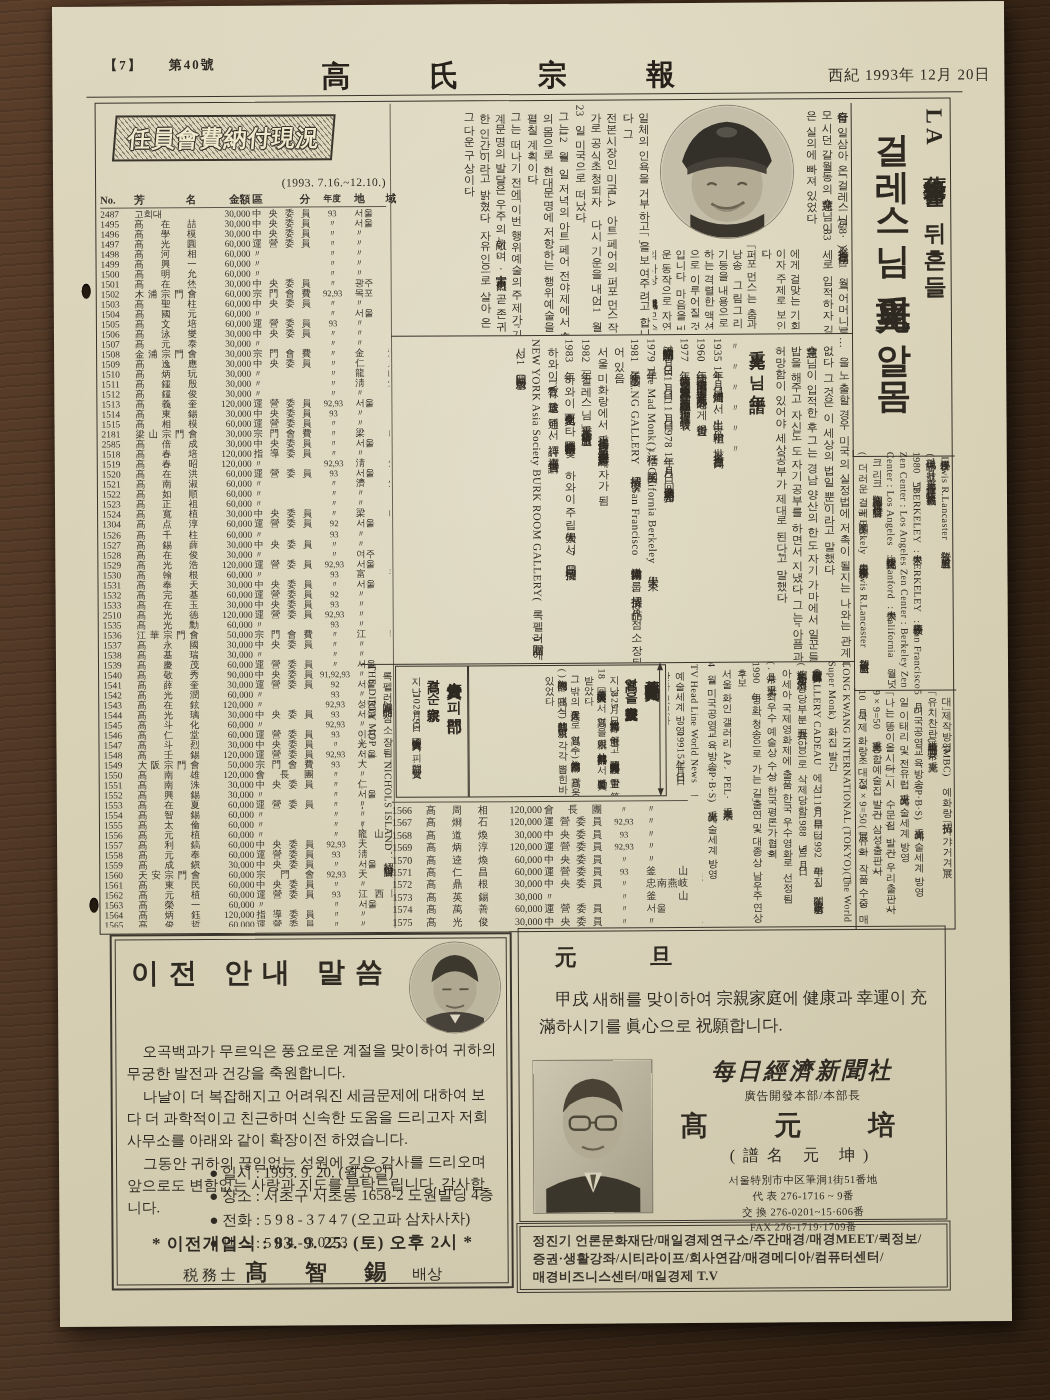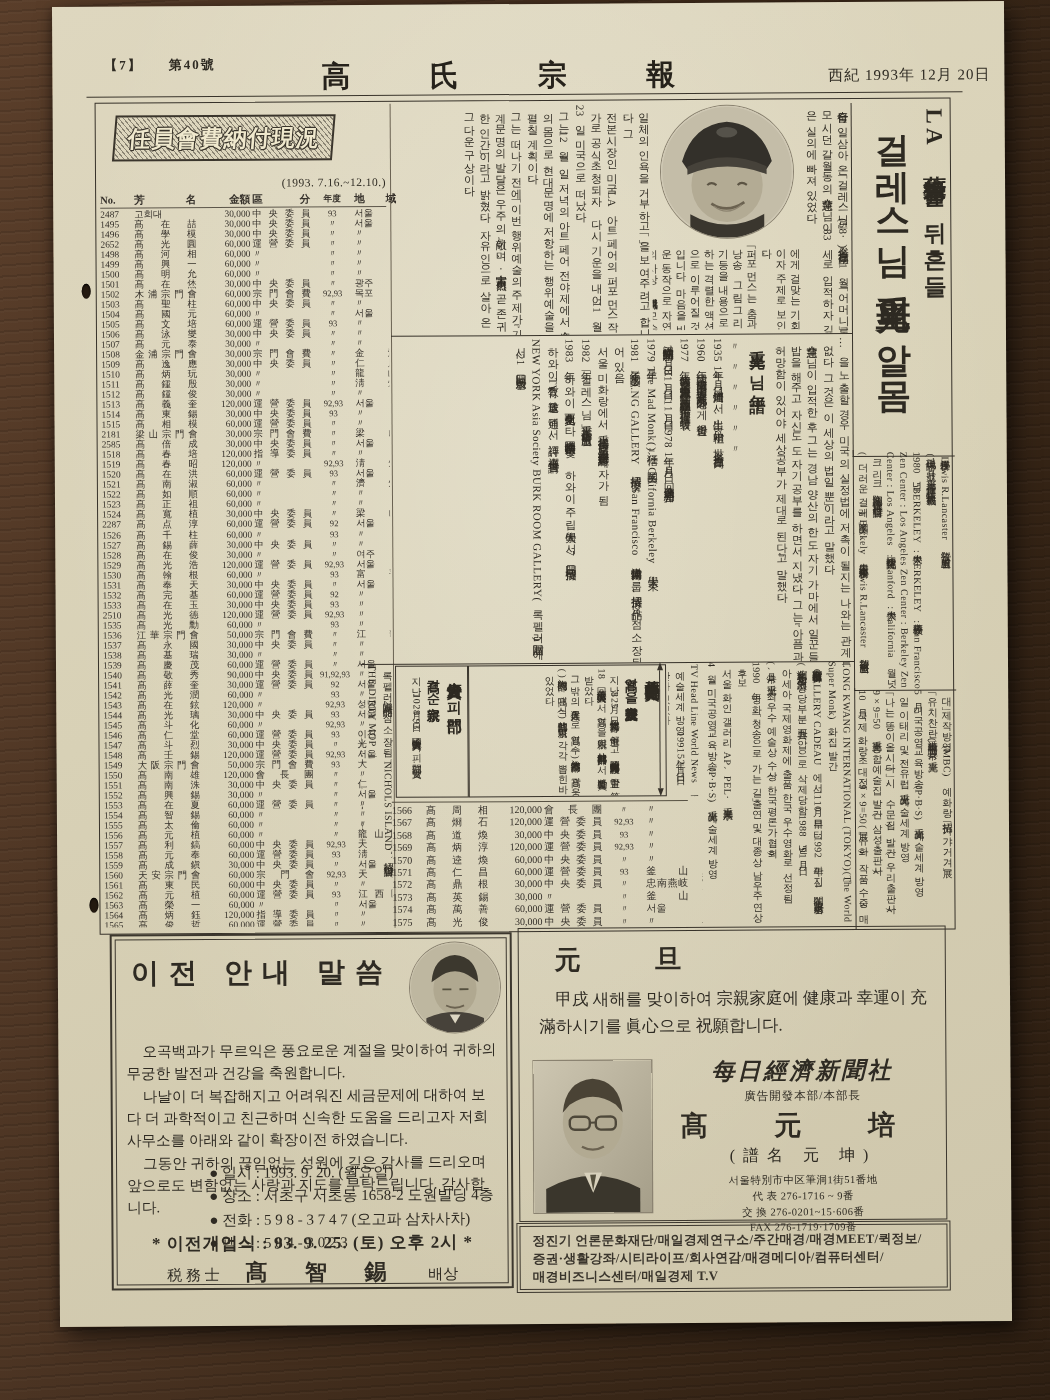--- a/index.html
+++ b/index.html
@@ -96,24 +96,24 @@
   .notice{position:absolute;left:52px;top:928px;width:402px;height:356px;border:2px solid #3c372e;box-sizing:border-box;}
   .notice-inner{position:absolute;inset:3px;border:1px solid #3c372e;}
   .notice-title{position:absolute;left:0;width:300px;top:18px;text-align:center;font-size:28px;font-weight:900;letter-spacing:10px;}
   .n-photo{position:absolute;right:10px;top:8px;width:90px;height:90px;border-radius:50%;overflow:hidden;box-shadow:0 0 0 1px #8a8270;}
   .n-body{position:absolute;left:14px;right:12px;top:104px;font-size:14.6px;line-height:1.53;}
   .n-body p{margin:0;text-indent:1.1em;}
   .n-bullets{position:absolute;left:96px;top:226px;font-size:15px;line-height:1.55;}
   .n-bullets div{white-space:nowrap;}
   .n-star{position:absolute;left:0;right:0;top:296px;text-align:center;font-size:17px;font-weight:bold;letter-spacing:1px;}
   .n-sign{position:absolute;left:0;right:0;top:322px;text-align:center;font-size:15px;}
-  .n-sign b{font-size:22px;letter-spacing:16px;margin:0 22px;}
+  .n-sign b{font-size:22px;letter-spacing:16px;margin:0 6px;}
 
   .greet{position:absolute;left:460px;top:924px;width:428px;height:294px;border:1.6px solid #3c372e;box-sizing:border-box;}
-  .g-title{position:absolute;left:36px;top:14px;font-size:26px;font-weight:900;letter-spacing:34px;}
+  .g-title{position:absolute;left:36px;top:14px;font-size:22px;font-weight:900;letter-spacing:34px;}
   .g-body{position:absolute;left:20px;right:14px;top:58px;font-size:16.5px;line-height:1.62;}
   .g-body p{margin:0;text-indent:1em;}
   .g-photo{position:absolute;left:14px;bottom:8px;width:118px;height:152px;overflow:hidden;box-shadow:0 0 0 1px #8a8270;}
   .g-company{position:absolute;left:150px;right:10px;top:128px;text-align:center;}
   .g-comp-name{font-size:23px;font-weight:900;letter-spacing:3px;font-style:italic;}
   .g-dept{font-size:11.5px;margin-top:2px;letter-spacing:1px;}
   .g-name{font-size:27px;font-weight:bold;letter-spacing:30px;margin-top:4px;}
   .g-pen{font-size:16px;letter-spacing:8px;margin-top:2px;}
   .g-addr{margin-top:6px;font-size:10.5px;line-height:1.5;letter-spacing:.5px;text-align:center;}
 
@@ -170,21 +170,21 @@
           </div>
           <div class="trow">
             <span class="c c0">1496</span>
             <span class="c c1">髙學模</span>
             <span class="c c2">30,000</span>
             <span class="c c3">中央委員</span>
             <span class="c c4">〃</span>
             <span class="c c5">〃</span>
           </div>
           <div class="trow">
-            <span class="c c0">2652</span>
+            <span class="c c0">1497</span>
             <span class="c c1">髙光圓</span>
             <span class="c c2">60,000</span>
             <span class="c c3">運營委員</span>
             <span class="c c4">〃</span>
             <span class="c c5">〃</span>
           </div>
           <div class="trow">
             <span class="c c0">1498</span>
             <span class="c c1">髙河相</span>
             <span class="c c2">60,000</span>
@@ -394,21 +394,21 @@
           </div>
           <div class="trow">
             <span class="c c0">1524</span>
             <span class="c c1">髙寬植</span>
             <span class="c c2">30,000</span>
             <span class="c c3">中央委員</span>
             <span class="c c4">〃</span>
             <span class="c c5">梁山</span>
           </div>
           <div class="trow">
-            <span class="c c0">2287</span>
+            <span class="c c0">1304</span>
             <span class="c c1">髙点淳</span>
             <span class="c c2">60,000</span>
             <span class="c c3">運營委員</span>
             <span class="c c4">92</span>
             <span class="c c5">서울</span>
           </div>
           <div class="trow">
             <span class="c c0">1526</span>
             <span class="c c1">髙千柱</span>
             <span class="c c2">60,000</span>

